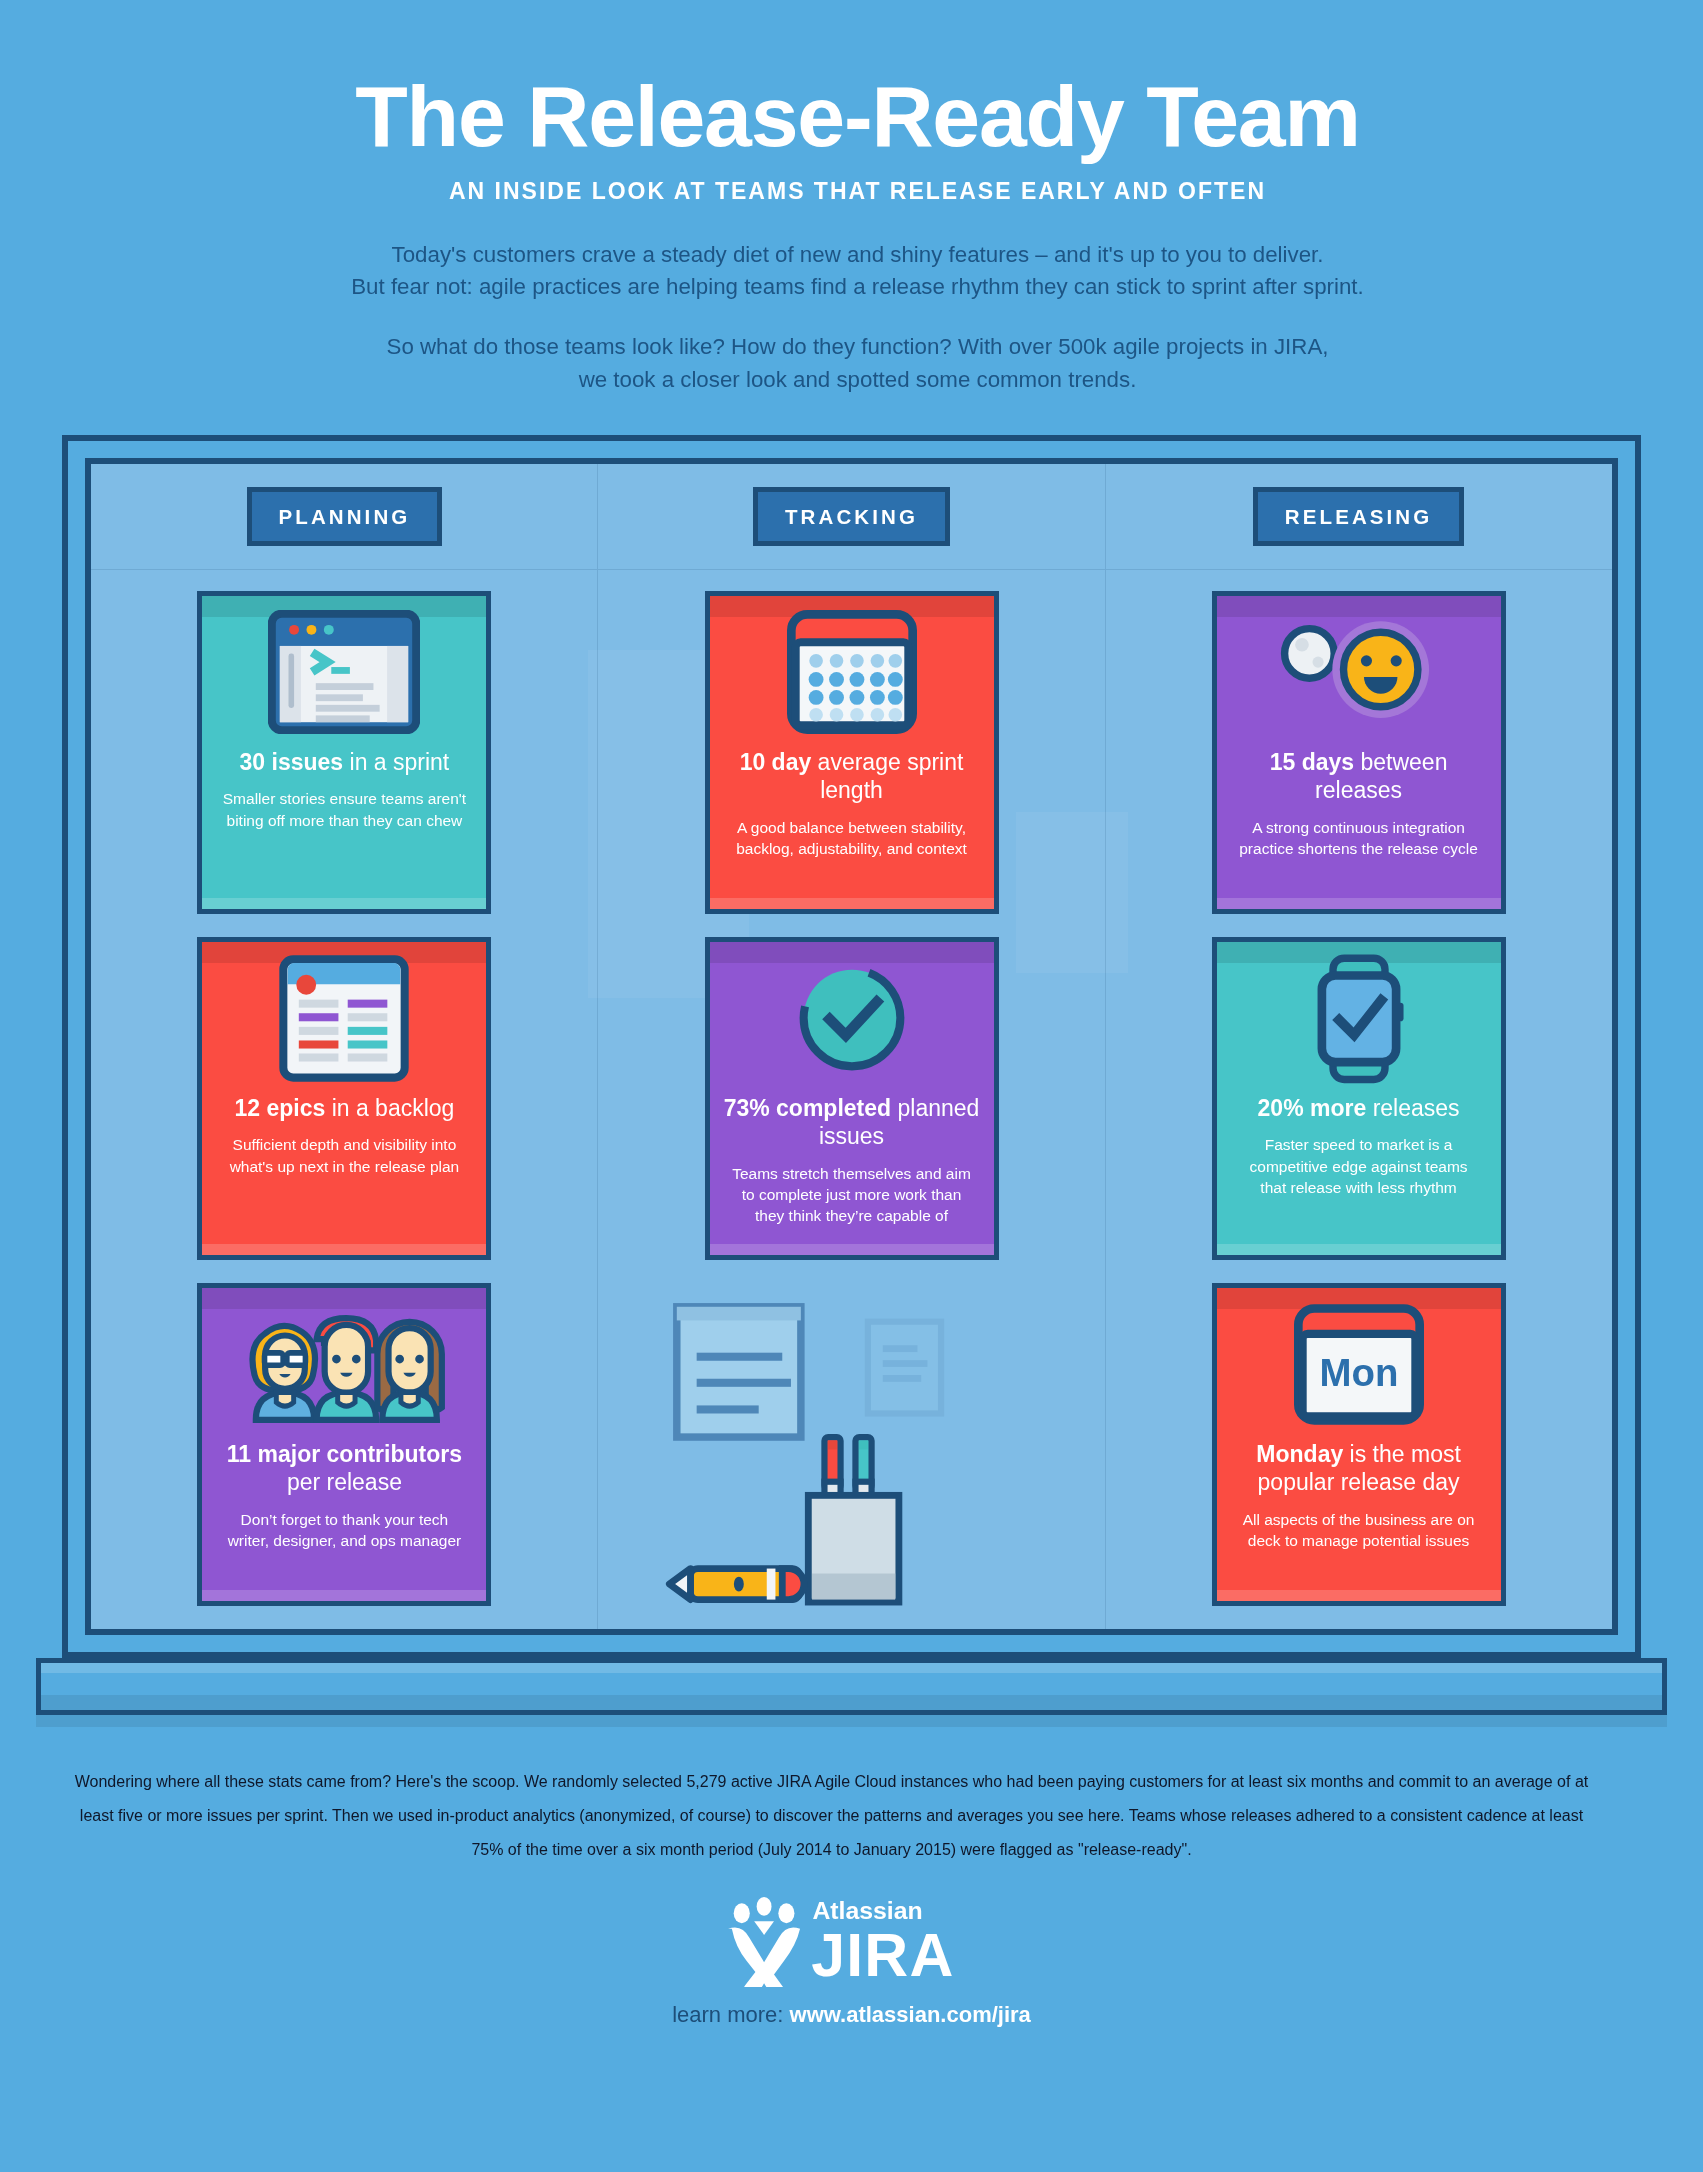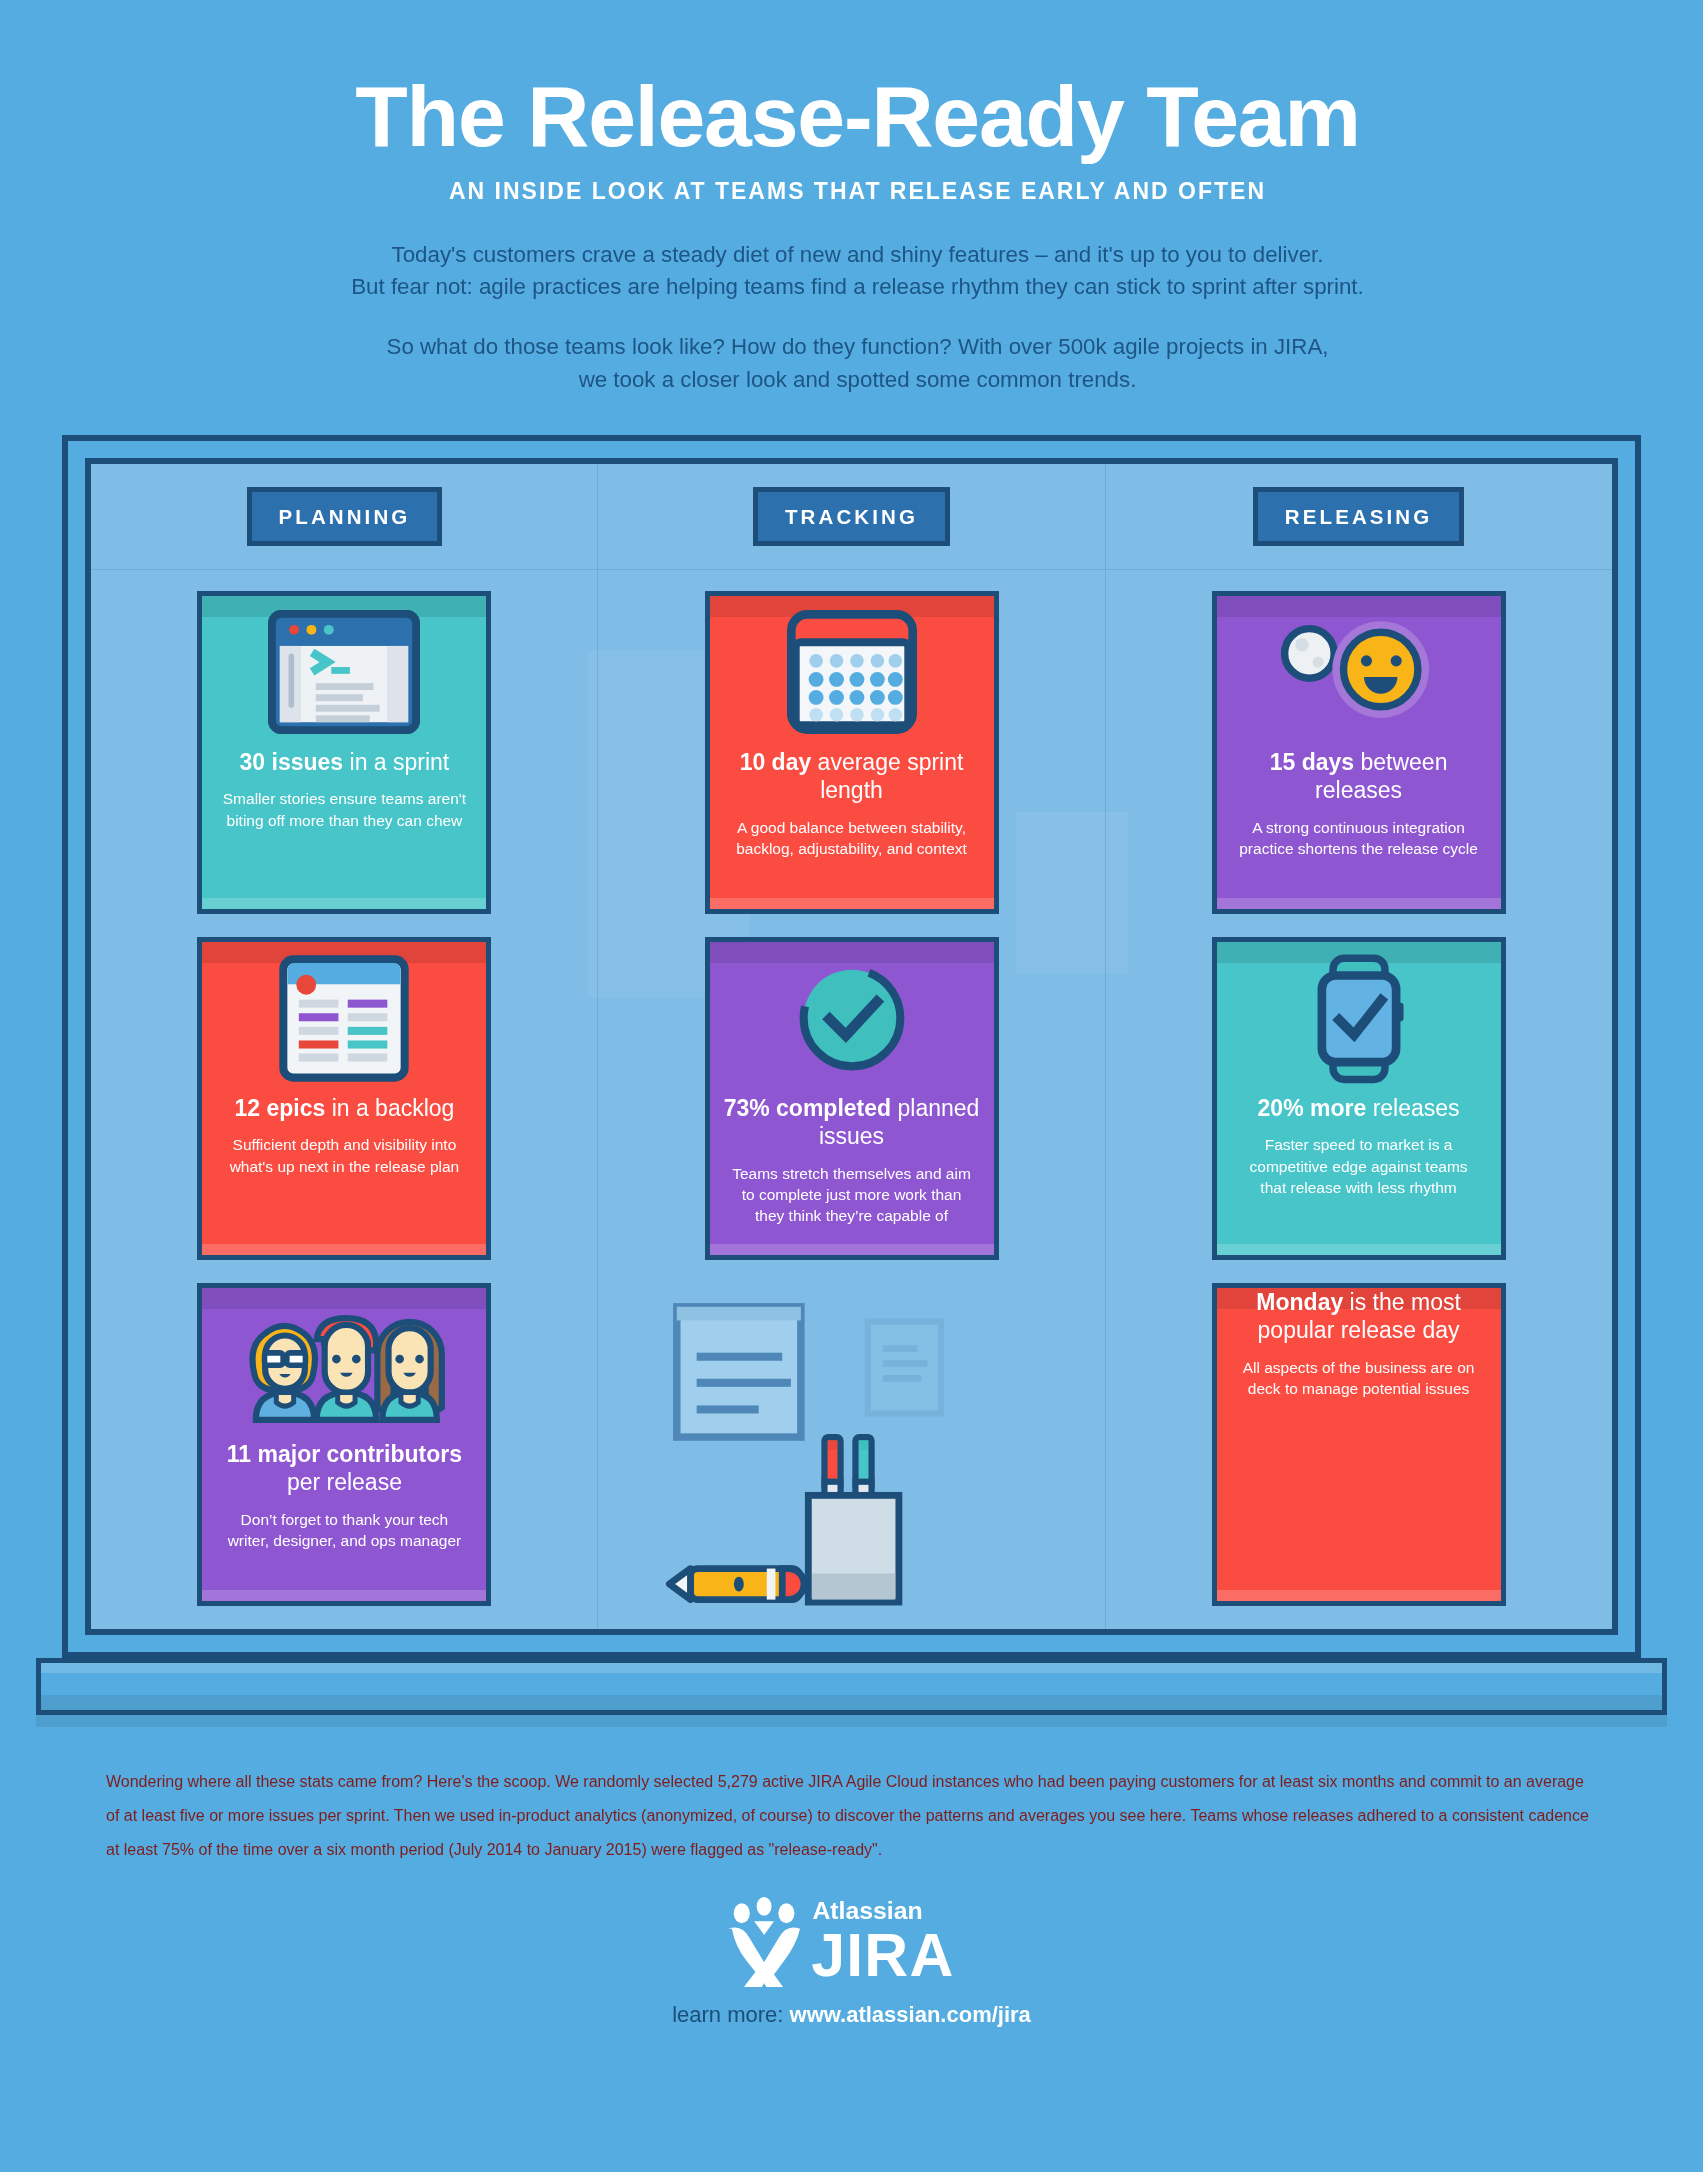--- a/index.html
+++ b/index.html
@@ -117,22 +117,23 @@
   }
   .shelf-top { position:absolute; left:0; right:0; top:0; height: 10px; background: rgba(255,255,255,0.17); }
   .shelf-bot { position:absolute; left:0; right:0; bottom:0; height: 15px; background: rgba(0,0,0,0.08); }
   .shelf-shadow {
     position: relative; margin: 0 36px; height: 11.2px;
     background: rgba(0,0,0,0.08);
   }
 
   
   .footnote {
-    margin: 38px 106px 0 106px;
-    font-size: 16px; line-height: 2.15; color: #7f1d1d;
+    margin: 38px 106px 0 66px;
+    text-align: center;
+    font-size: 16px; line-height: 2.15; color: #0f172a;
   }
   .logo-block { margin-top: 26px; text-align: center; }
   .learn {
     margin-top: 13.7px; font-size: 22px; color: #1D4E79;
   }
   .learn .url { color: #FFFFFF; font-weight: bold; }
 </style>
 </head>
 <body>
 
@@ -397,20 +398,27 @@
                   <path d="M58 110 L82 134 L126 78" stroke="#1D4E79" stroke-width="16" fill="none" stroke-linecap="square"></path>
                 </svg>
               </div>
               <div class="card-stat">
                 <b>20% more</b><span> releases</span>
               </div>
               <div class="card-desc">Faster speed to market is a competitive edge against teams that release with less rhythm</div>
             </div>
 
             <div class="card c-red">
+              <div class="card-icon">
+                <svg width="130" height="121" viewBox="0 0 210 195">
+                  <rect x="7" y="7" width="196" height="181" rx="26" fill="#FB4C42" stroke="#1D4E79" stroke-width="14"></rect>
+                  <rect x="14" y="48" width="182" height="133" rx="8" fill="#F4F7F9" stroke="#1D4E79" stroke-width="13"></rect>
+                  <text x="105" y="133" text-anchor="middle" font-family="Liberation Sans, sans-serif" font-size="62" font-weight="bold" fill="#2C70AD">Mon</text>
+                </svg>
+              </div>
               <div class="card-stat">
                 <b>Monday</b><span> is the most popular release day</span>
               </div>
               <div class="card-desc">All aspects of the business are on deck to manage potential issues</div>
             </div>
 
           </div>
         </div>
 
       </div>

